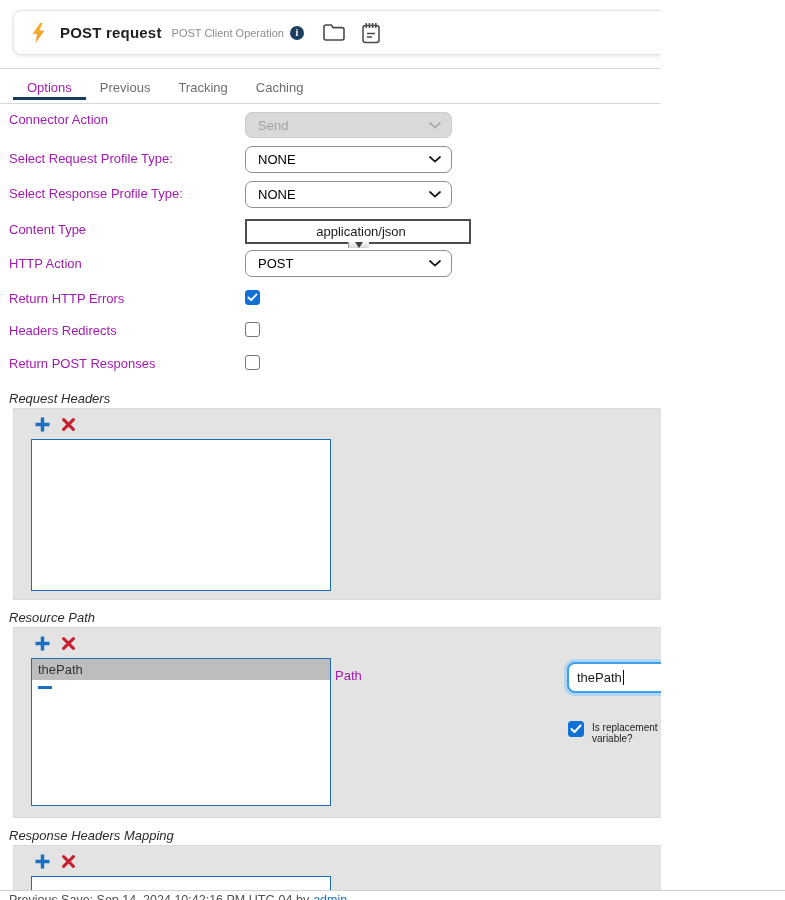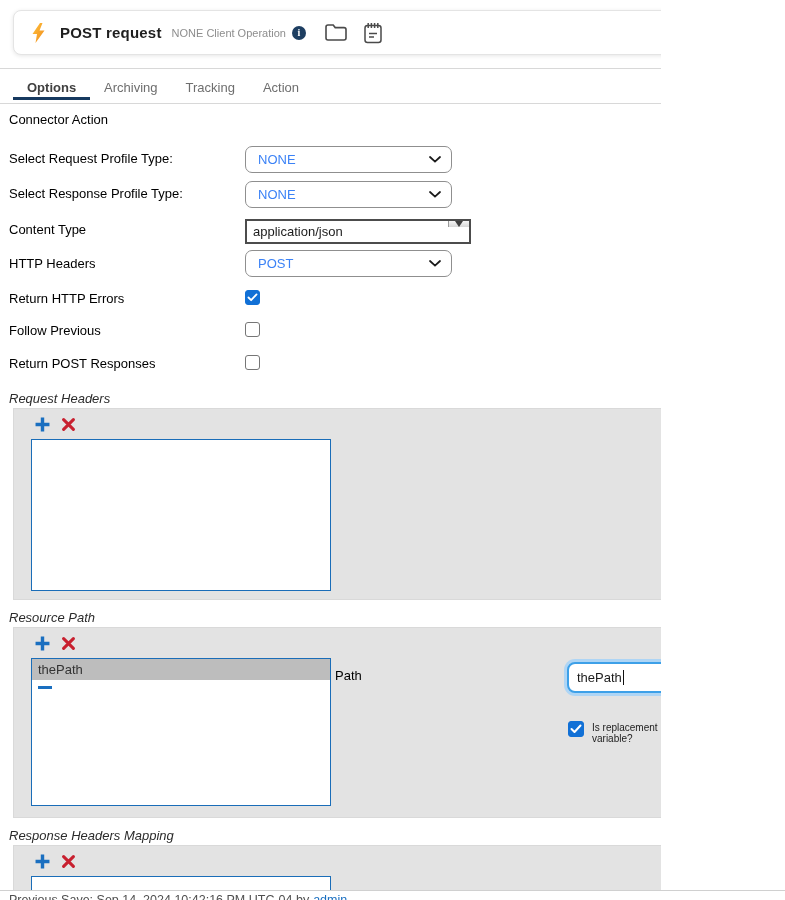--- a/index.html
+++ b/index.html
@@ -18,31 +18,31 @@
   .info-badge { width: 14px; height: 14px; border-radius: 50%; background: #1d3e61; color: #fff;
     font-size: 10px; font-weight: 700; line-height: 14px; text-align: center; margin-left: 6px;
     font-family: "Liberation Serif", serif; }
   .hdr-icon { margin-left: 18px; display: inline-flex; }
 
   
   .divider { position: absolute; left: 0; width: 785px; height: 1px; background: #d8d8d8; }
   .tabs { position: absolute; left: 13px; top: 75px; display: flex; }
   .tab { height: 25px; line-height: 25px; padding: 0 14px; font-size: 13px; color: #6e6e6e;
     border-bottom: 3px solid transparent; cursor: pointer; }
-  .tab.active { color: #404040; font-weight: 700; border-bottom-color: #16395f; }
-
-  
-  .lbl { position: absolute; left: 9px; font-size: 13px; color: #000000; }
+  .tab.active { color: #a21caf; font-weight: 400; border-bottom-color: #16395f; }
+
+  
+  .lbl { position: absolute; left: 9px; font-size: 13px; color: #a21caf; }
   .sel { position: absolute; left: 245px; width: 207px; height: 27px; background: #fff;
     border: 1px solid #8f8f8f; border-radius: 7px; display: flex; align-items: center;
-    padding: 0 10px 0 12px; font-size: 13px; color: #3b82f6; }
+    padding: 0 10px 0 12px; font-size: 13px; color: #000000; }
   .sel .spacer { flex: 1; }
   .sel.disabled { background: #d9d9d9; border-color: #cdcdcd; color: #a3a3a3; height: 26px; }
   .combo { position: absolute; left: 245px; top: 219px; width: 226px; height: 25px;
-    border: 2px solid #4c4c4c; background: #fff; display: flex; align-items: flex-start; }
+    border: 2px solid #4c4c4c; background: #fff; display: flex; align-items: center; flex-direction: column; }
   .combo-text { flex: 1; font-size: 13px; line-height: 21px; padding-left: 6px; color: #1b1b1b; }
   .combo-btn { width: 21px; background: linear-gradient(#f5f5f5, #d7d7d7);
     border-left: 1px solid #9a9a9a; display: flex; align-items: center; justify-content: center; }
   .tri-down { width: 0; height: 0; border-left: 4.5px solid transparent;
     border-right: 4.5px solid transparent; border-top: 6px solid #3f3f3f; }
   .cb { position: absolute; left: 245px; width: 15px; height: 15px; background: #fff;
     border: 1.5px solid #767676; border-radius: 3px; display: flex; align-items: center; justify-content: center; }
   .cb svg { display: none; }
   .cb.checked { background: #1170d6; border-color: #1170d6; }
   .cb.checked svg { display: block; }
@@ -86,21 +86,21 @@
       <svg class="bolt" viewBox="0 0 16 20">
         <defs>
             <linearGradient id="bg" x1="0" y1="0" x2="1" y2="1">
           <stop offset="0" stop-color="#ffc23c"></stop>
               <stop offset="1" stop-color="#f08a1d"></stop>
         </linearGradient>
           </defs>
         <path d="M9.5 0 L2 11 H6.5 L5 20 L14 7.5 H9 L12 0 Z" fill="url(#bg)"></path>
       </svg>
       <span class="hdr-title">POST request</span>
-      <span class="hdr-sub">NONE Client Operation</span>
+      <span class="hdr-sub">POST Client Operation</span>
       <span class="info-badge">i</span>
       <span class="hdr-icon">
         <svg width="24" height="19" viewBox="0 0 24 19" fill="none" stroke="#4a4a4a" stroke-width="1.6">
           <path d="M2 4 a2 2 0 0 1 2-2 h5.2 l2 2.6 H20 a2 2 0 0 1 2 2 V15 a2 2 0 0 1 -2 2 H4 a2 2 0 0 1 -2-2 Z"></path>
         </svg>
       </span>
       <span class="hdr-icon" style="margin-left:15px">
         <svg width="20" height="22" viewBox="0 0 20 22" fill="none" stroke="#4a4a4a" stroke-width="1.5">
           <rect x="2" y="3.5" width="16" height="17" rx="2.5"></rect>
           <line x1="5.2" y1="1" x2="5.2" y2="6"></line>
@@ -109,27 +109,34 @@
           <line x1="14.8" y1="1" x2="14.8" y2="6"></line>
           <line x1="6" y1="11.5" x2="14" y2="11.5"></line>
           <line x1="6" y1="15" x2="11" y2="15"></line>
         </svg>
       </span>
     </div>
 
     <div class="divider" style="top:68px"></div>
     <div class="tabs">
       <div class="tab active">Options</div>
-      <div class="tab">Archiving</div>
+      <div class="tab">Previous</div>
       <div class="tab">Tracking</div>
-      <div class="tab">Action</div>
+      <div class="tab">Caching</div>
     </div>
     <div class="divider" style="top:103px"></div>
 
     <span class="lbl" style="top:112px">Connector Action</span>
+    <div class="sel disabled" style="top:112px">
+      <span>Send</span>
+      <span class="spacer"></span>
+      <svg width="12" height="7" viewBox="0 0 12 7" fill="none" stroke="#aaaaaa" stroke-width="1.8" stroke-linecap="round">
+          <polyline points="1,1 6,5.6 11,1"></polyline>
+        </svg>
+    </div>
 
     <span class="lbl" style="top:151px">Select Request Profile Type:</span>
     <div class="sel" style="top:146px">
       <span>NONE</span>
       <span class="spacer"></span>
       <svg width="12" height="7" viewBox="0 0 12 7" fill="none" stroke="#1b1b1b" stroke-width="1.8" stroke-linecap="round">
           <polyline points="1,1 6,5.6 11,1"></polyline>
         </svg>
     </div>
 
@@ -143,37 +150,37 @@
     </div>
 
     <span class="lbl" style="top:222px">Content Type</span>
     <div class="combo">
       <span class="combo-text">application/json</span>
       <span class="combo-btn">
         <span class="tri-down"></span>
       </span>
     </div>
 
-    <span class="lbl" style="top:256px">HTTP Headers</span>
+    <span class="lbl" style="top:256px">HTTP Action</span>
     <div class="sel" style="top:250px">
       <span>POST</span>
       <span class="spacer"></span>
       <svg width="12" height="7" viewBox="0 0 12 7" fill="none" stroke="#1b1b1b" stroke-width="1.8" stroke-linecap="round">
           <polyline points="1,1 6,5.6 11,1"></polyline>
         </svg>
     </div>
 
     <span class="lbl" style="top:291px">Return HTTP Errors</span>
     <span class="cb checked" style="top:290px">
       <svg width="11" height="9" viewBox="0 0 12 10" fill="none" stroke="#fff" stroke-width="2" stroke-linecap="round" stroke-linejoin="round">
           <polyline points="1.5,5 4.5,8 10.5,1.5"></polyline>
         </svg>
     </span>
 
-    <span class="lbl" style="top:323px">Follow Previous</span>
+    <span class="lbl" style="top:323px">Headers Redirects</span>
     <span class="cb" style="top:322px">
       
     </span>
 
     <span class="lbl" style="top:356px">Return POST Responses</span>
     <span class="cb" style="top:355px">
       
     </span>
 
     <span class="sec-title" style="top:391px">Request Headers</span>

